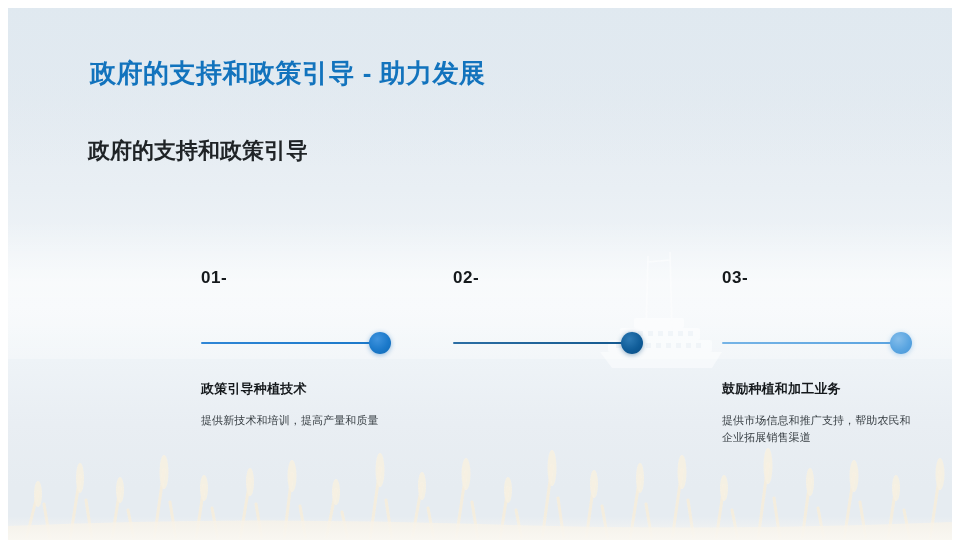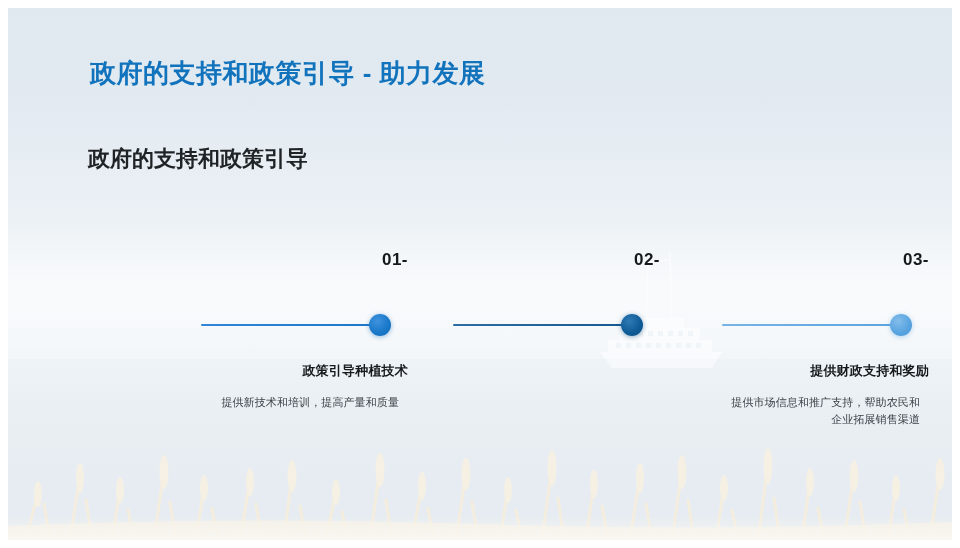--- a/index.html
+++ b/index.html
@@ -98,40 +98,39 @@
     font-weight: 700;
     letter-spacing: 0.5px;
     color: #1273bd;
     white-space: nowrap;
     margin-left: 26px;
   }
 
   .subtitle {
     position: absolute;
     left: 80px;
-    top: 136px;
+    top: 128px;
     font-size: 22px;
     font-weight: 700;
     color: #1f2326;
     white-space: nowrap;
   }
 
   
   .cols {
     position: absolute;
     left: 0;
     top: 0;
     width: 944px;
     height: 532px;
   }
   .col {
     position: absolute;
-    top: 240px;
+    top: 258px;
     width: 215px;
-    text-align: right;
   }
   .col-0 { left: 185px; }
   .col-1 { left: 437px; }
   .col-2 { left: 690px; margin-left: 16px; }
 
   .num {
     font-size: 17px;
     font-weight: 700;
     color: #15191c;
     letter-spacing: 0.5px;
@@ -331,18 +330,18 @@
         <div class="dot"></div>
       </div>
     </div>
 
     <div class="col col-2">
       <div class="num">03-</div>
       <div class="connector">
         <div class="bar"></div>
         <div class="dot"></div>
       </div>
-      <div class="head">提供财政支持和奖励</div>
+      <div class="head">鼓励种植和加工业务</div>
       <div class="body">提供市场信息和推广支持，帮助农民和企业拓展销售渠道</div>
     </div>
 
   </div>
 </div>
 
 </body></html>

